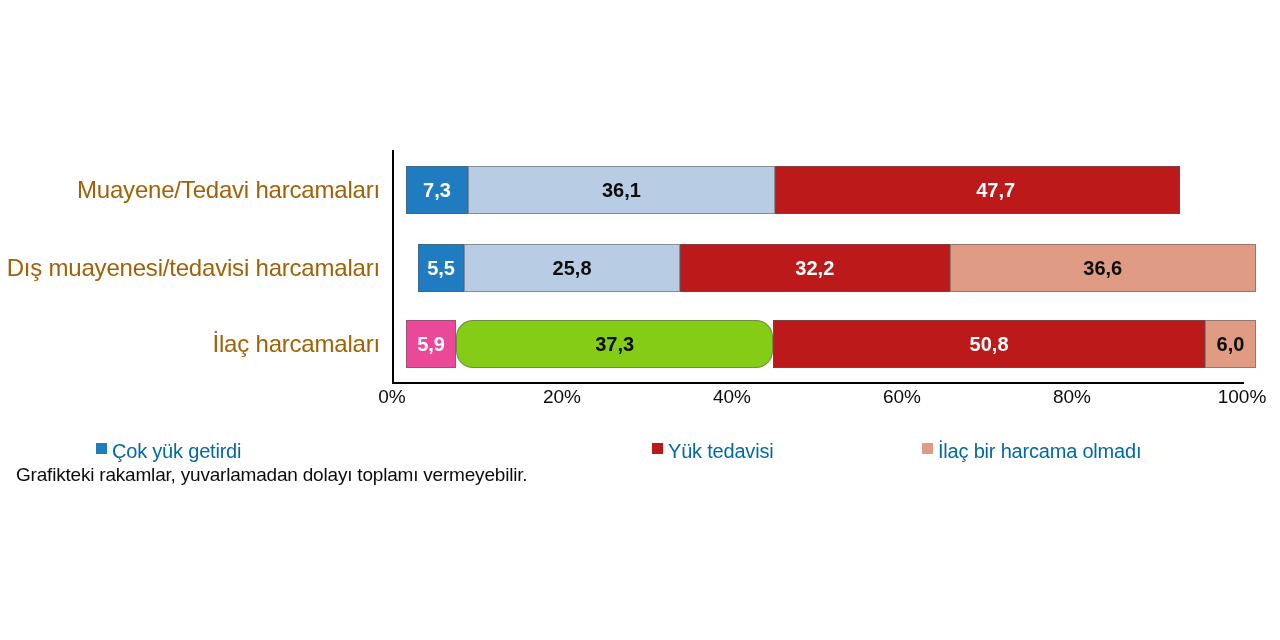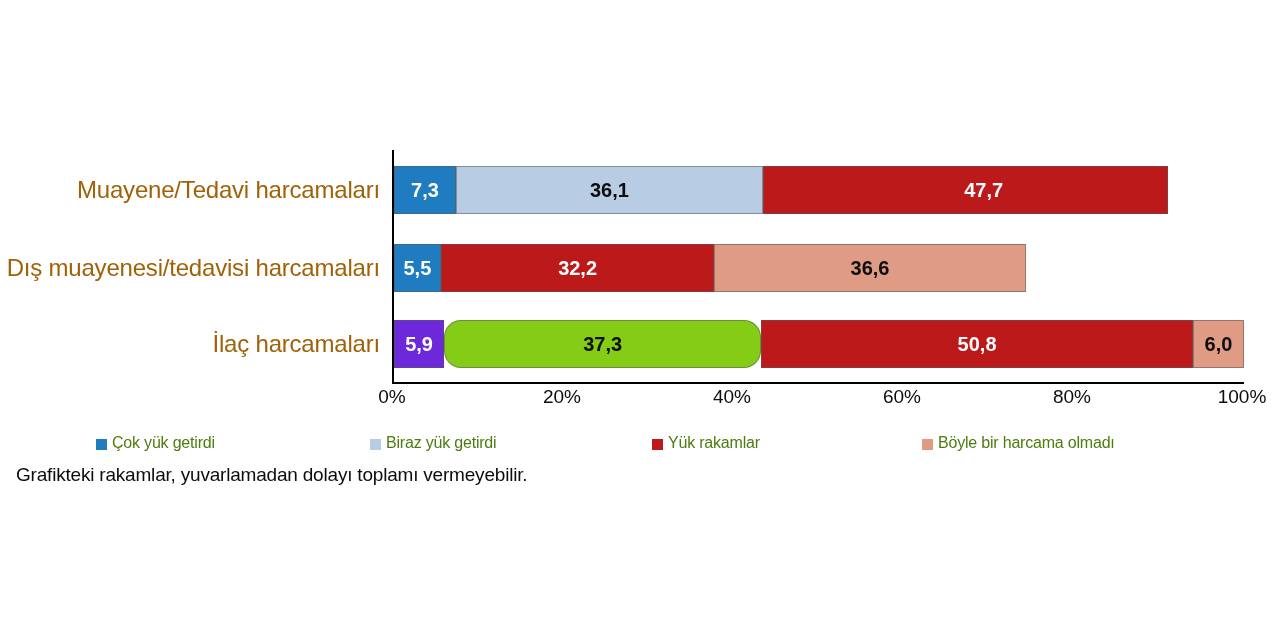--- a/index.html
+++ b/index.html
@@ -60,21 +60,21 @@
     top: 0;
     width: 850px;
     height: 232px;
     border-left: 2px solid #000000;
     border-bottom: 2px solid #000000;
     box-sizing: content-box;
   }
 
   .bar-row {
     position: absolute;
-    left: 0;
+    left: 12px;
     height: 48px;
     width: 850px;
     display: flex;
     flex-direction: row;
     align-items: stretch;
   }
 
   .seg {
     position: relative;
     display: flex;
@@ -132,24 +132,25 @@
   }
   .legend-swatch {
     width: 11px;
     height: 11px;
     display: inline-block;
     flex: 0 0 auto;
     position: relative;
     top: 1px;
   }
   .legend-text {
-    font-size: 16px;
+    font-size: 20px;
     line-height: 22px;
-    color: #4d7c0f;
+    color: #0369a1;
     letter-spacing: -0.2px;
+    margin-top: 8px;
   }
 
   
   .footnote {
     position: absolute;
     left: 16px;
     top: 464px;
     font-size: 19px;
     line-height: 22px;
     color: #0d0d0d;
@@ -176,32 +177,35 @@
             <span class="seg-val val-light">7,3</span>
           </div>
           <div class="seg" style="width: 306.85px; background: rgb(184, 204, 228);">
             <span class="seg-val val-dark">36,1</span>
           </div>
           <div class="seg" style="width: 405.45px; background: rgb(188, 26, 26); padding-left: 36px;">
             <span class="seg-val val-light">47,7</span>
           </div>
         </div>
         <div class="bar-row" style="top: 94px;">
-          <div class="seg" style="width: 46.75px; background: rgb(31, 124, 192);">
+          <div class="seg" style="width: 46.75px; background: rgb(31, 124, 192); margin-left: 12px;">
             <span class="seg-val val-light">5,5</span>
+          </div>
+          <div class="seg" style="width: 219.3px; background: rgb(184, 204, 228);">
+            <span class="seg-val val-dark">25,8</span>
           </div>
           <div class="seg" style="width: 273.7px; background: rgb(188, 26, 26);">
             <span class="seg-val val-light">32,2</span>
           </div>
           <div class="seg" style="width: 311.1px; background: rgb(224, 155, 132);">
             <span class="seg-val val-dark">36,6</span>
           </div>
         </div>
         <div class="bar-row" style="top: 170px;">
-          <div class="seg" style="width: 50.15px; background: #6d28d9;">
+          <div class="seg" style="width: 50.15px; background: #ec4899;">
             <span class="seg-val val-light">5,9</span>
           </div>
           <div class="seg" style="width: 317.05px; background: #84cc16; border-radius: 17px;">
             <span class="seg-val val-dark">37,3</span>
           </div>
           <div class="seg" style="width: 431.8px; background: rgb(188, 26, 26);">
             <span class="seg-val val-light">50,8</span>
           </div>
           <div class="seg" style="width: 51px; background: rgb(224, 155, 132);">
             <span class="seg-val val-dark">6,0</span>
@@ -218,29 +222,25 @@
       <div class="xtick" style="left: 510px;">60%</div>
       <div class="xtick" style="left: 680px;">80%</div>
       <div class="xtick" style="left: 850px;">100%</div>
     </div>
 
   <div class="legend">
       <div class="legend-item" style="left: 96px;">
         <span class="legend-swatch" style="background: rgb(31, 124, 192);"></span>
         <span class="legend-text">Çok yük getirdi</span>
       </div>
-      <div class="legend-item" style="left: 370px;">
-        <span class="legend-swatch" style="background: rgb(184, 204, 228);"></span>
-        <span class="legend-text">Biraz yük getirdi</span>
-      </div>
       <div class="legend-item" style="left: 652px;">
         <span class="legend-swatch" style="background: rgb(188, 26, 26);"></span>
-        <span class="legend-text">Yük rakamlar</span>
+        <span class="legend-text">Yük tedavisi</span>
       </div>
       <div class="legend-item" style="left: 922px;">
         <span class="legend-swatch" style="background: rgb(224, 155, 132);"></span>
-        <span class="legend-text">Böyle bir harcama olmadı</span>
+        <span class="legend-text">İlaç bir harcama olmadı</span>
       </div>
     </div>
 
   <div class="footnote">Grafikteki rakamlar, yuvarlamadan dolayı toplamı vermeyebilir.</div>
 
 </div>
 
 </body></html>

